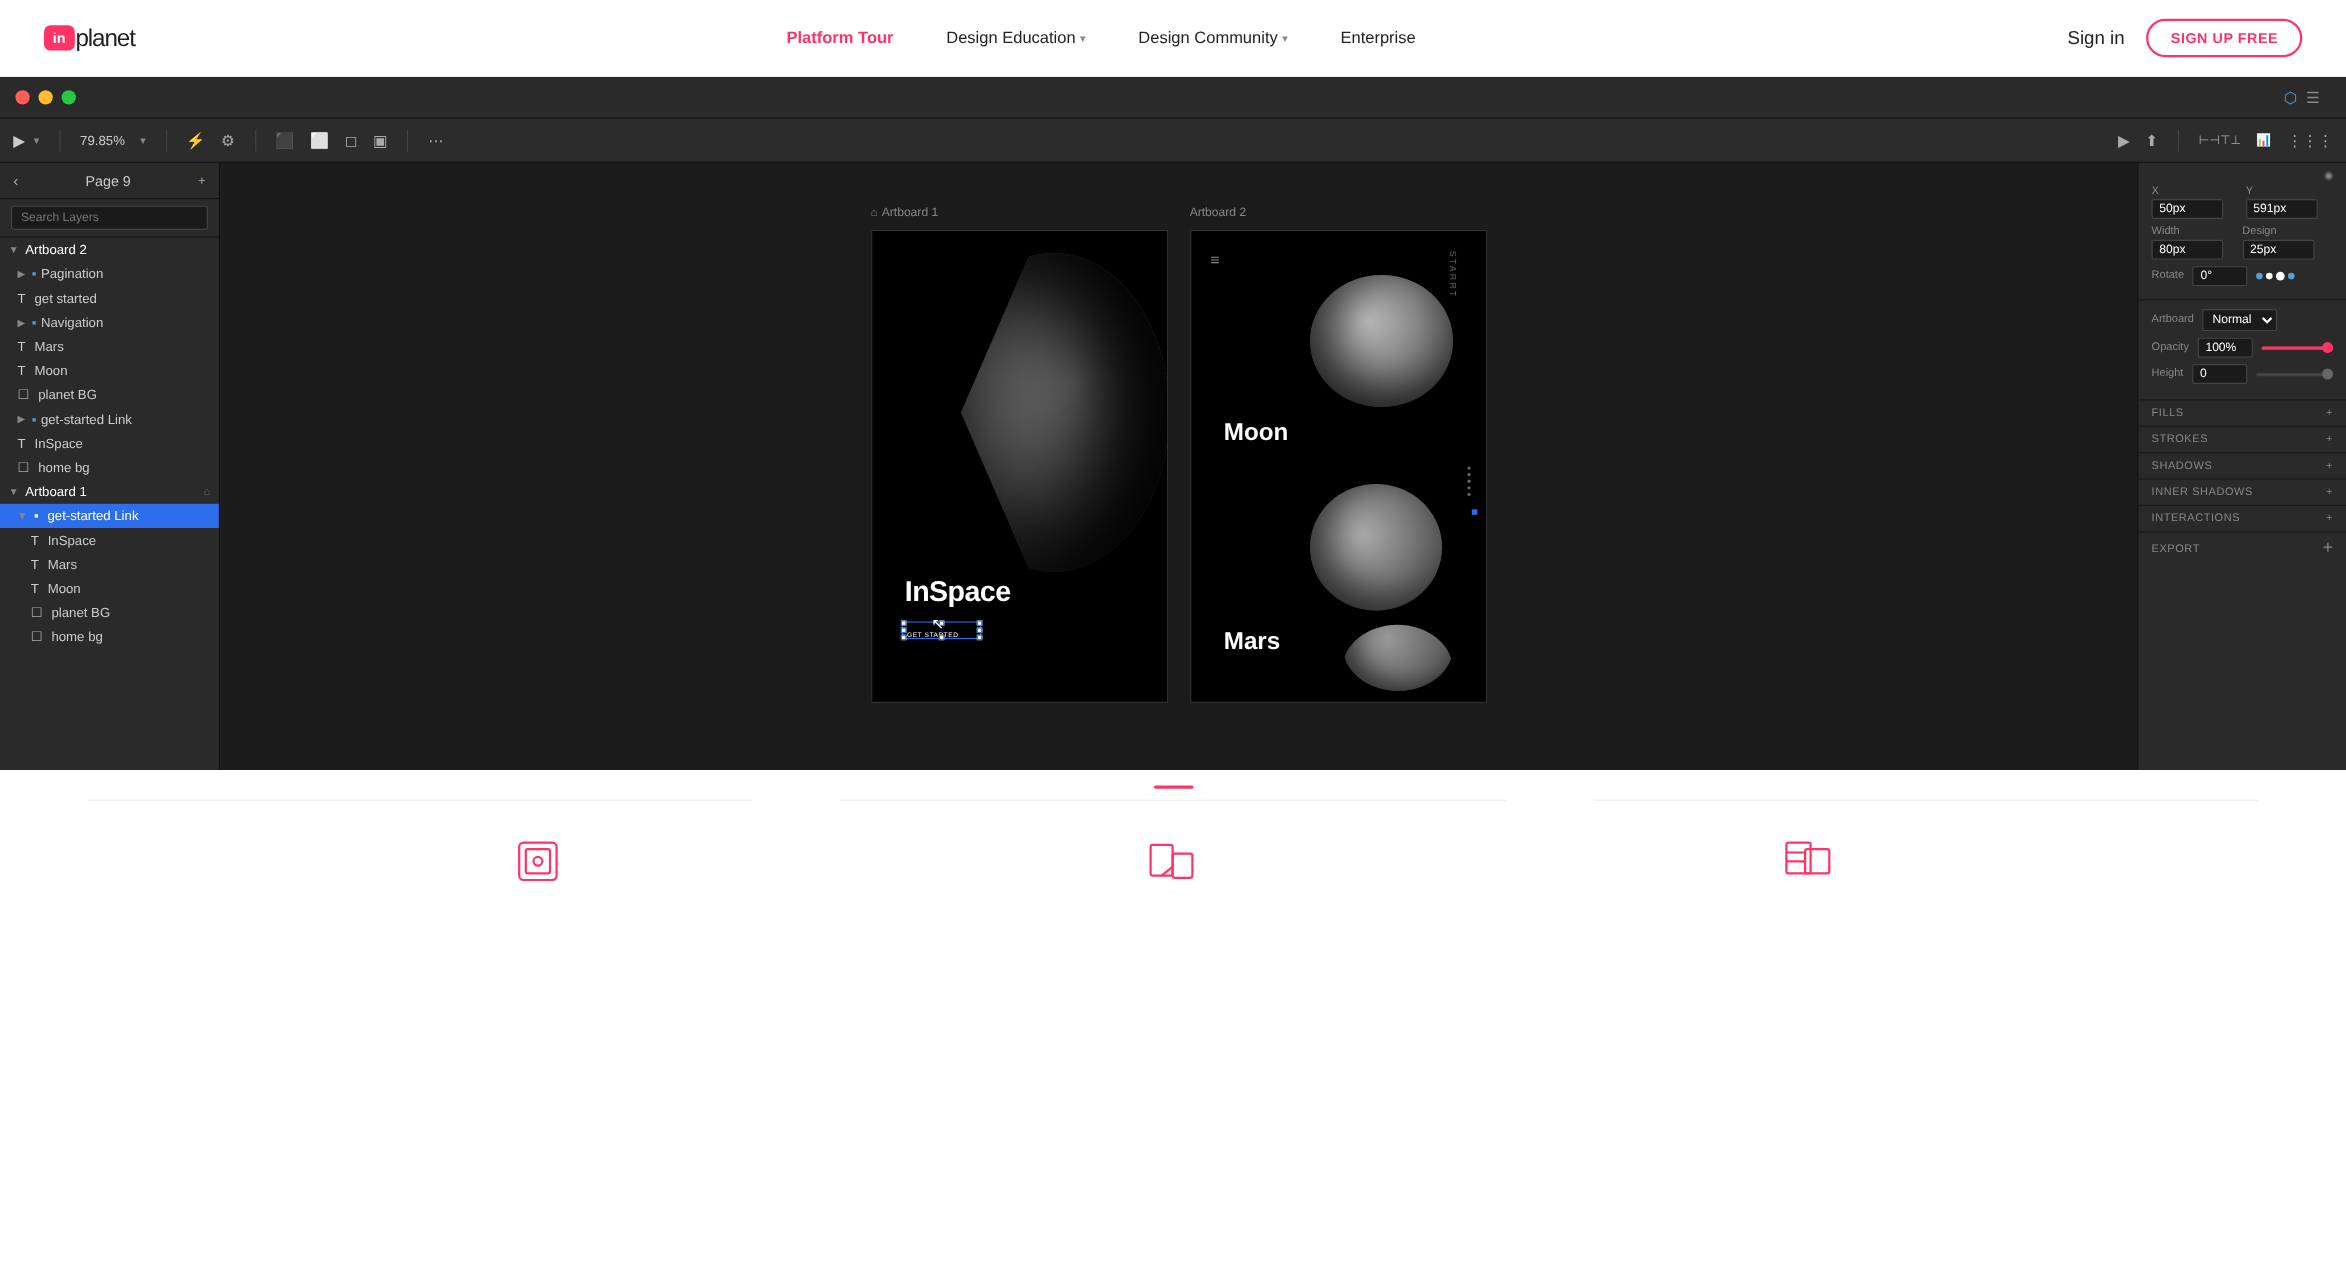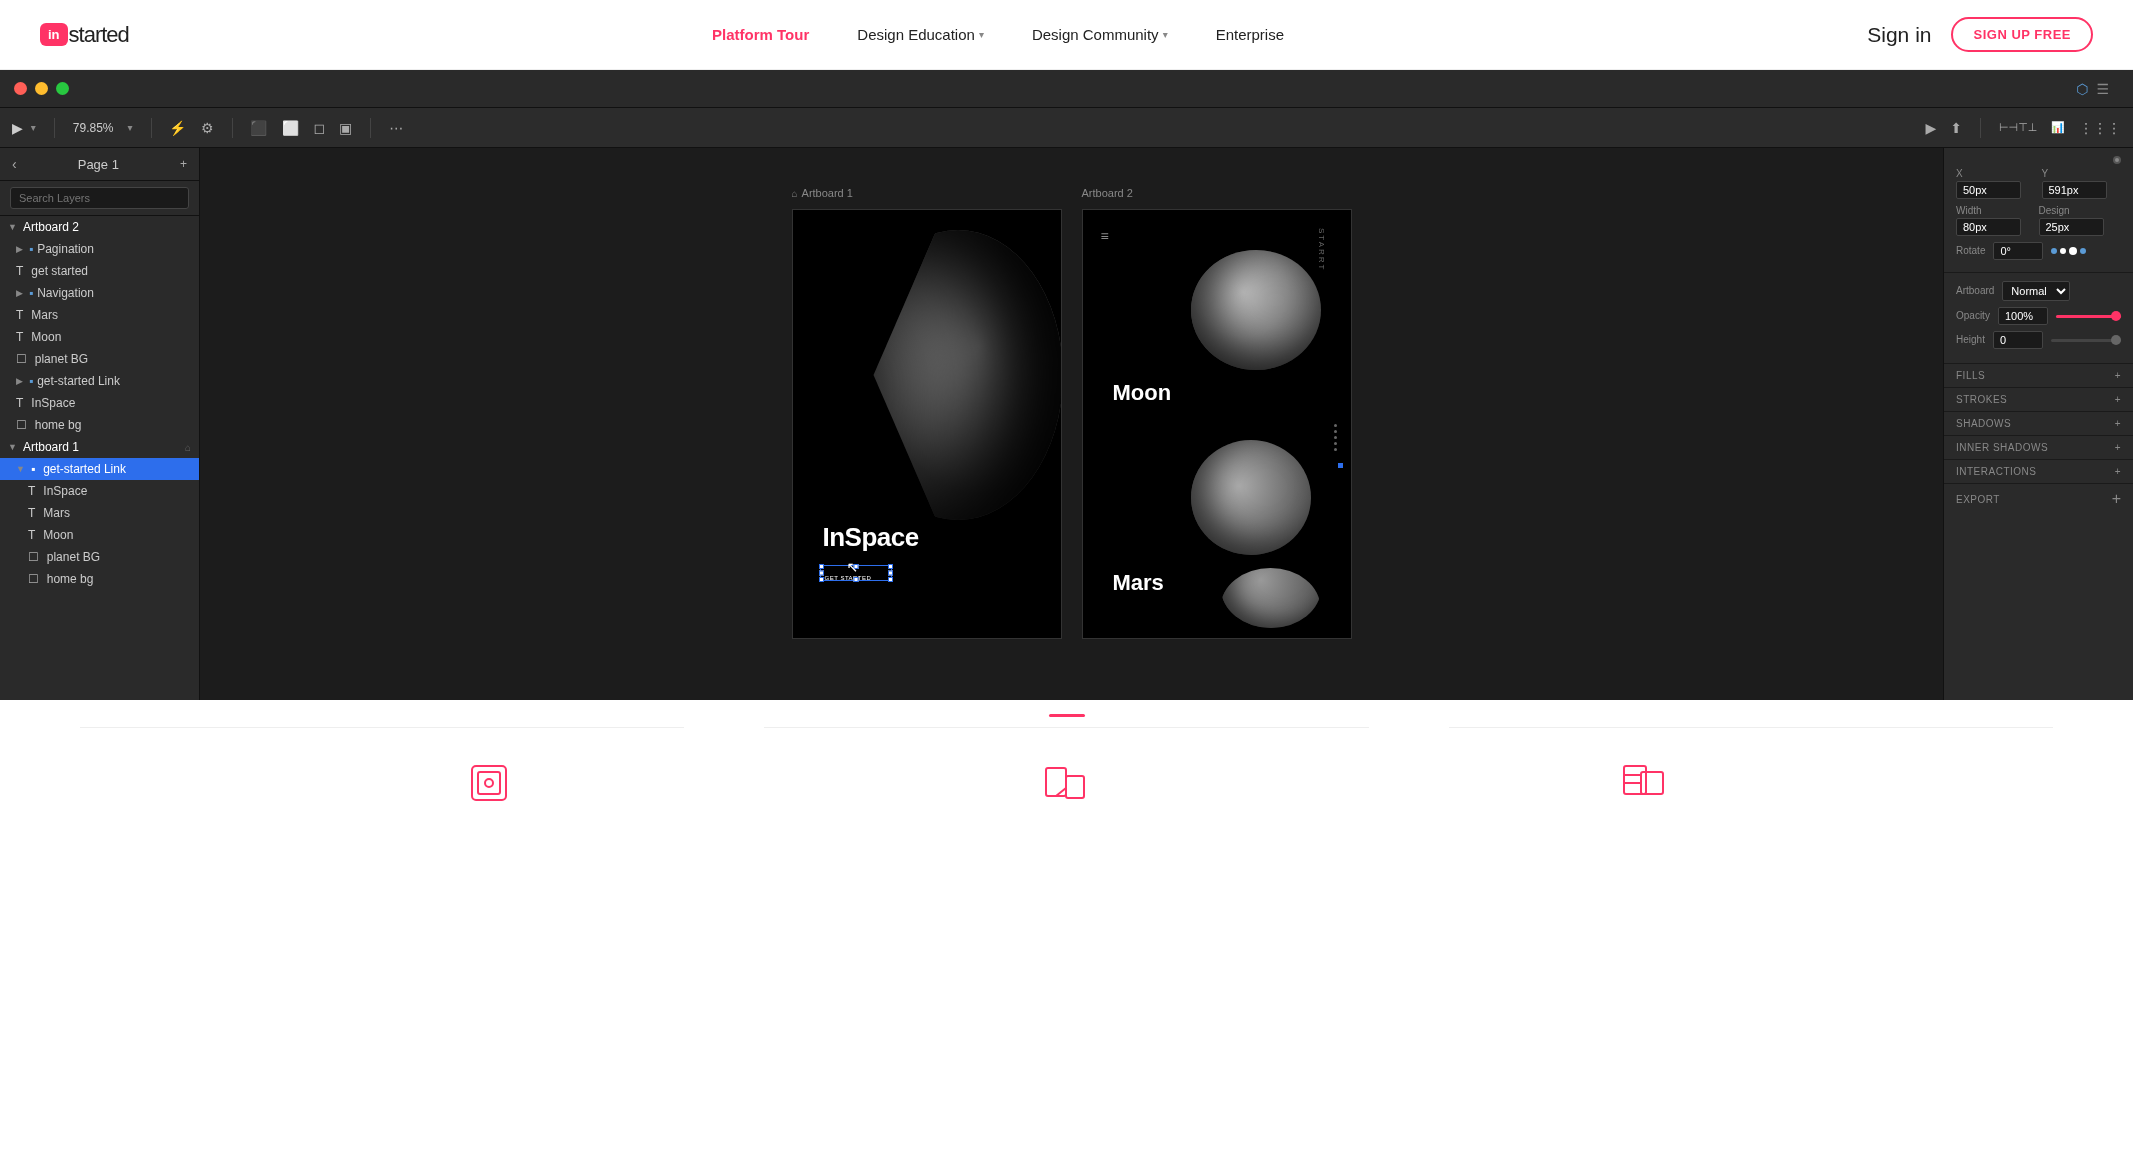--- a/index.html
+++ b/index.html
@@ -10,21 +10,21 @@
       display: flex; align-items: center; justify-content: space-between;
       padding: 0 40px; height: 70px; background: #fff;
       border-bottom: 1px solid #eee; position: relative; z-index: 10;
     }
     .nav-logo { display: flex; align-items: center; }
     .nav-links { display: flex; align-items: center; gap: 48px; }
     .nav-link { font-size: 15px; color: #222; cursor: pointer; display: flex; align-items: center; gap: 4px; text-decoration: none; }
     .nav-link.active { color: #ff3366; font-weight: 600; }
     .nav-link .chevron { font-size: 10px; color: #888; }
     .nav-right { display: flex; align-items: center; gap: 20px; }
-    .sign-in { font-size: 21px; color: #222; cursor: pointer; }
+    .sign-in { font-size: 17px; color: #222; cursor: pointer; }
     .sign-up-btn {
       border: 2px solid #ff3366; color: #ff3366; background: transparent;
       padding: 8px 20px; border-radius: 20px; font-size: 13px; font-weight: 700;
       letter-spacing: 0.5px; cursor: pointer;
     }
 
     
     .app-container {
       background: #1a1a1a; margin: 0; position: relative;
       height: 630px; display: flex; flex-direction: column;
@@ -241,21 +241,21 @@
     .feature-icon svg { width: 50px; height: 50px; stroke: #ff3366; fill: none; stroke-width: 2; }
   </style>
 </head>
 <body>
 
 <nav class="navbar">
   <div class="nav-logo">
     <div style="display:flex;align-items:center;background:#ff3366;border-radius:6px;padding:4px 8px;margin-right:0;">
       <span style="color:#ffffff;font-weight:900;font-size:13px;">in</span>
     </div>
-    <span style="color:#222;font-size:22px;font-weight:300;letter-spacing:-1px;margin-left:1px;">started</span>
+    <span style="color:#222;font-size:22px;font-weight:300;letter-spacing:-1px;margin-left:1px;">planet</span>
   </div>
 
   <div class="nav-links">
     <a class="nav-link active">Platform Tour</a>
     <a class="nav-link">
       <span>Design Education</span>
       <span class="chevron">▾</span>
     </a>
     <a class="nav-link">
       <span>Design Community</span>
@@ -307,21 +307,21 @@
     <span style="color:#aaa;font-size:11px;">⊢⊣⊤⊥</span>
     <span style="color:#aaa;font-size:11px;">📊</span>
     <span style="color:#aaa;font-size:14px;">⋮⋮⋮</span>
   </div>
 
   <div class="app-body">
 
     <div class="sidebar">
       <div class="sidebar-header">
         <span class="sidebar-back">‹</span>
-        <span class="sidebar-page">Page 1</span>
+        <span class="sidebar-page">Page 9</span>
         <span class="sidebar-icon">+</span>
       </div>
       <div class="sidebar-search">
         <input type="text" placeholder="Search Layers" style="">
       </div>
 
       <div class="layer-item group-header">
         <span class="expand-arrow">▼</span>
         <span>Artboard 2</span>
         <span style="margin-left:auto;color:#666;font-size:10px;"></span>

